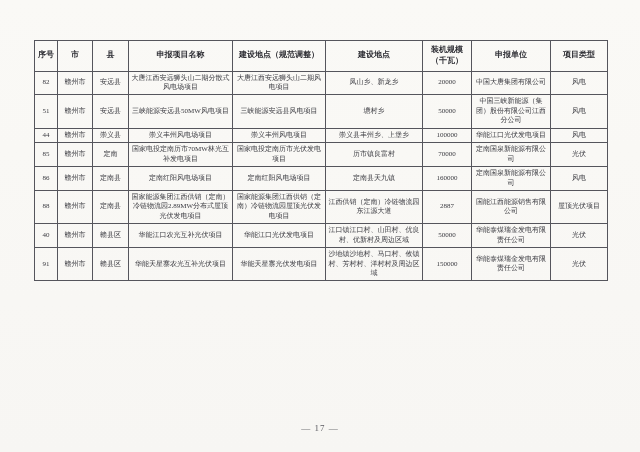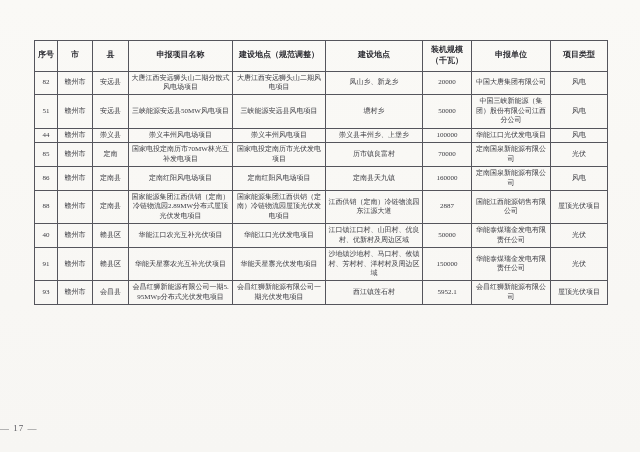--- a/index.html
+++ b/index.html
@@ -23,21 +23,21 @@
     text-align:center;vertical-align:middle;
     padding:2px 2px;word-break:break-all;
     color:#3a3a40;
   }
   table.doc th{
     font-weight:bold;font-size:8px;color:#2e2e34;padding:4px 1px;
   }
   table.doc td.num{font-family:Liberation Serif, serif;}
   .footer{
     position:absolute;left:0;top:423px;width:640px;
-    font-size:9px;color:#5a5a60;letter-spacing:1px;
+    text-align:center;font-size:9px;color:#5a5a60;letter-spacing:1px;
   }
 </style>
 </head>
 <body>
 
 <div class="sheet">
 
   <table class="doc">
     <colgroup>
       <col style="width:23px">
@@ -145,29 +145,18 @@
           <td class="num">91</td>
           <td>赣州市</td>
           <td>赣县区</td>
           <td>华能天星寨农光互补光伏项目</td>
           <td>华能天星寨光伏发电项目</td>
           <td>沙地镇沙地村、马口村、攸镇村、芳村村、洋村村及周边区域</td>
           <td class="num">150000</td>
           <td>华能泰煤瑞金发电有限责任公司</td>
           <td>光伏</td>
         </tr>
-        <tr>
-          <td class="num">93</td>
-          <td>赣州市</td>
-          <td>会昌县</td>
-          <td>会昌红狮新能源有限公司一期5.95MWp分布式光伏发电项目</td>
-          <td>会昌红狮新能源有限公司一期光伏发电项目</td>
-          <td>西江镇莲石村</td>
-          <td class="num">5952.1</td>
-          <td>会昌红狮新能源有限公司</td>
-          <td>屋顶光伏项目</td>
-        </tr>
       </tbody>
   </table>
 
   <div class="footer">— 17 —</div>
 
 </div>
 
 </body></html>

